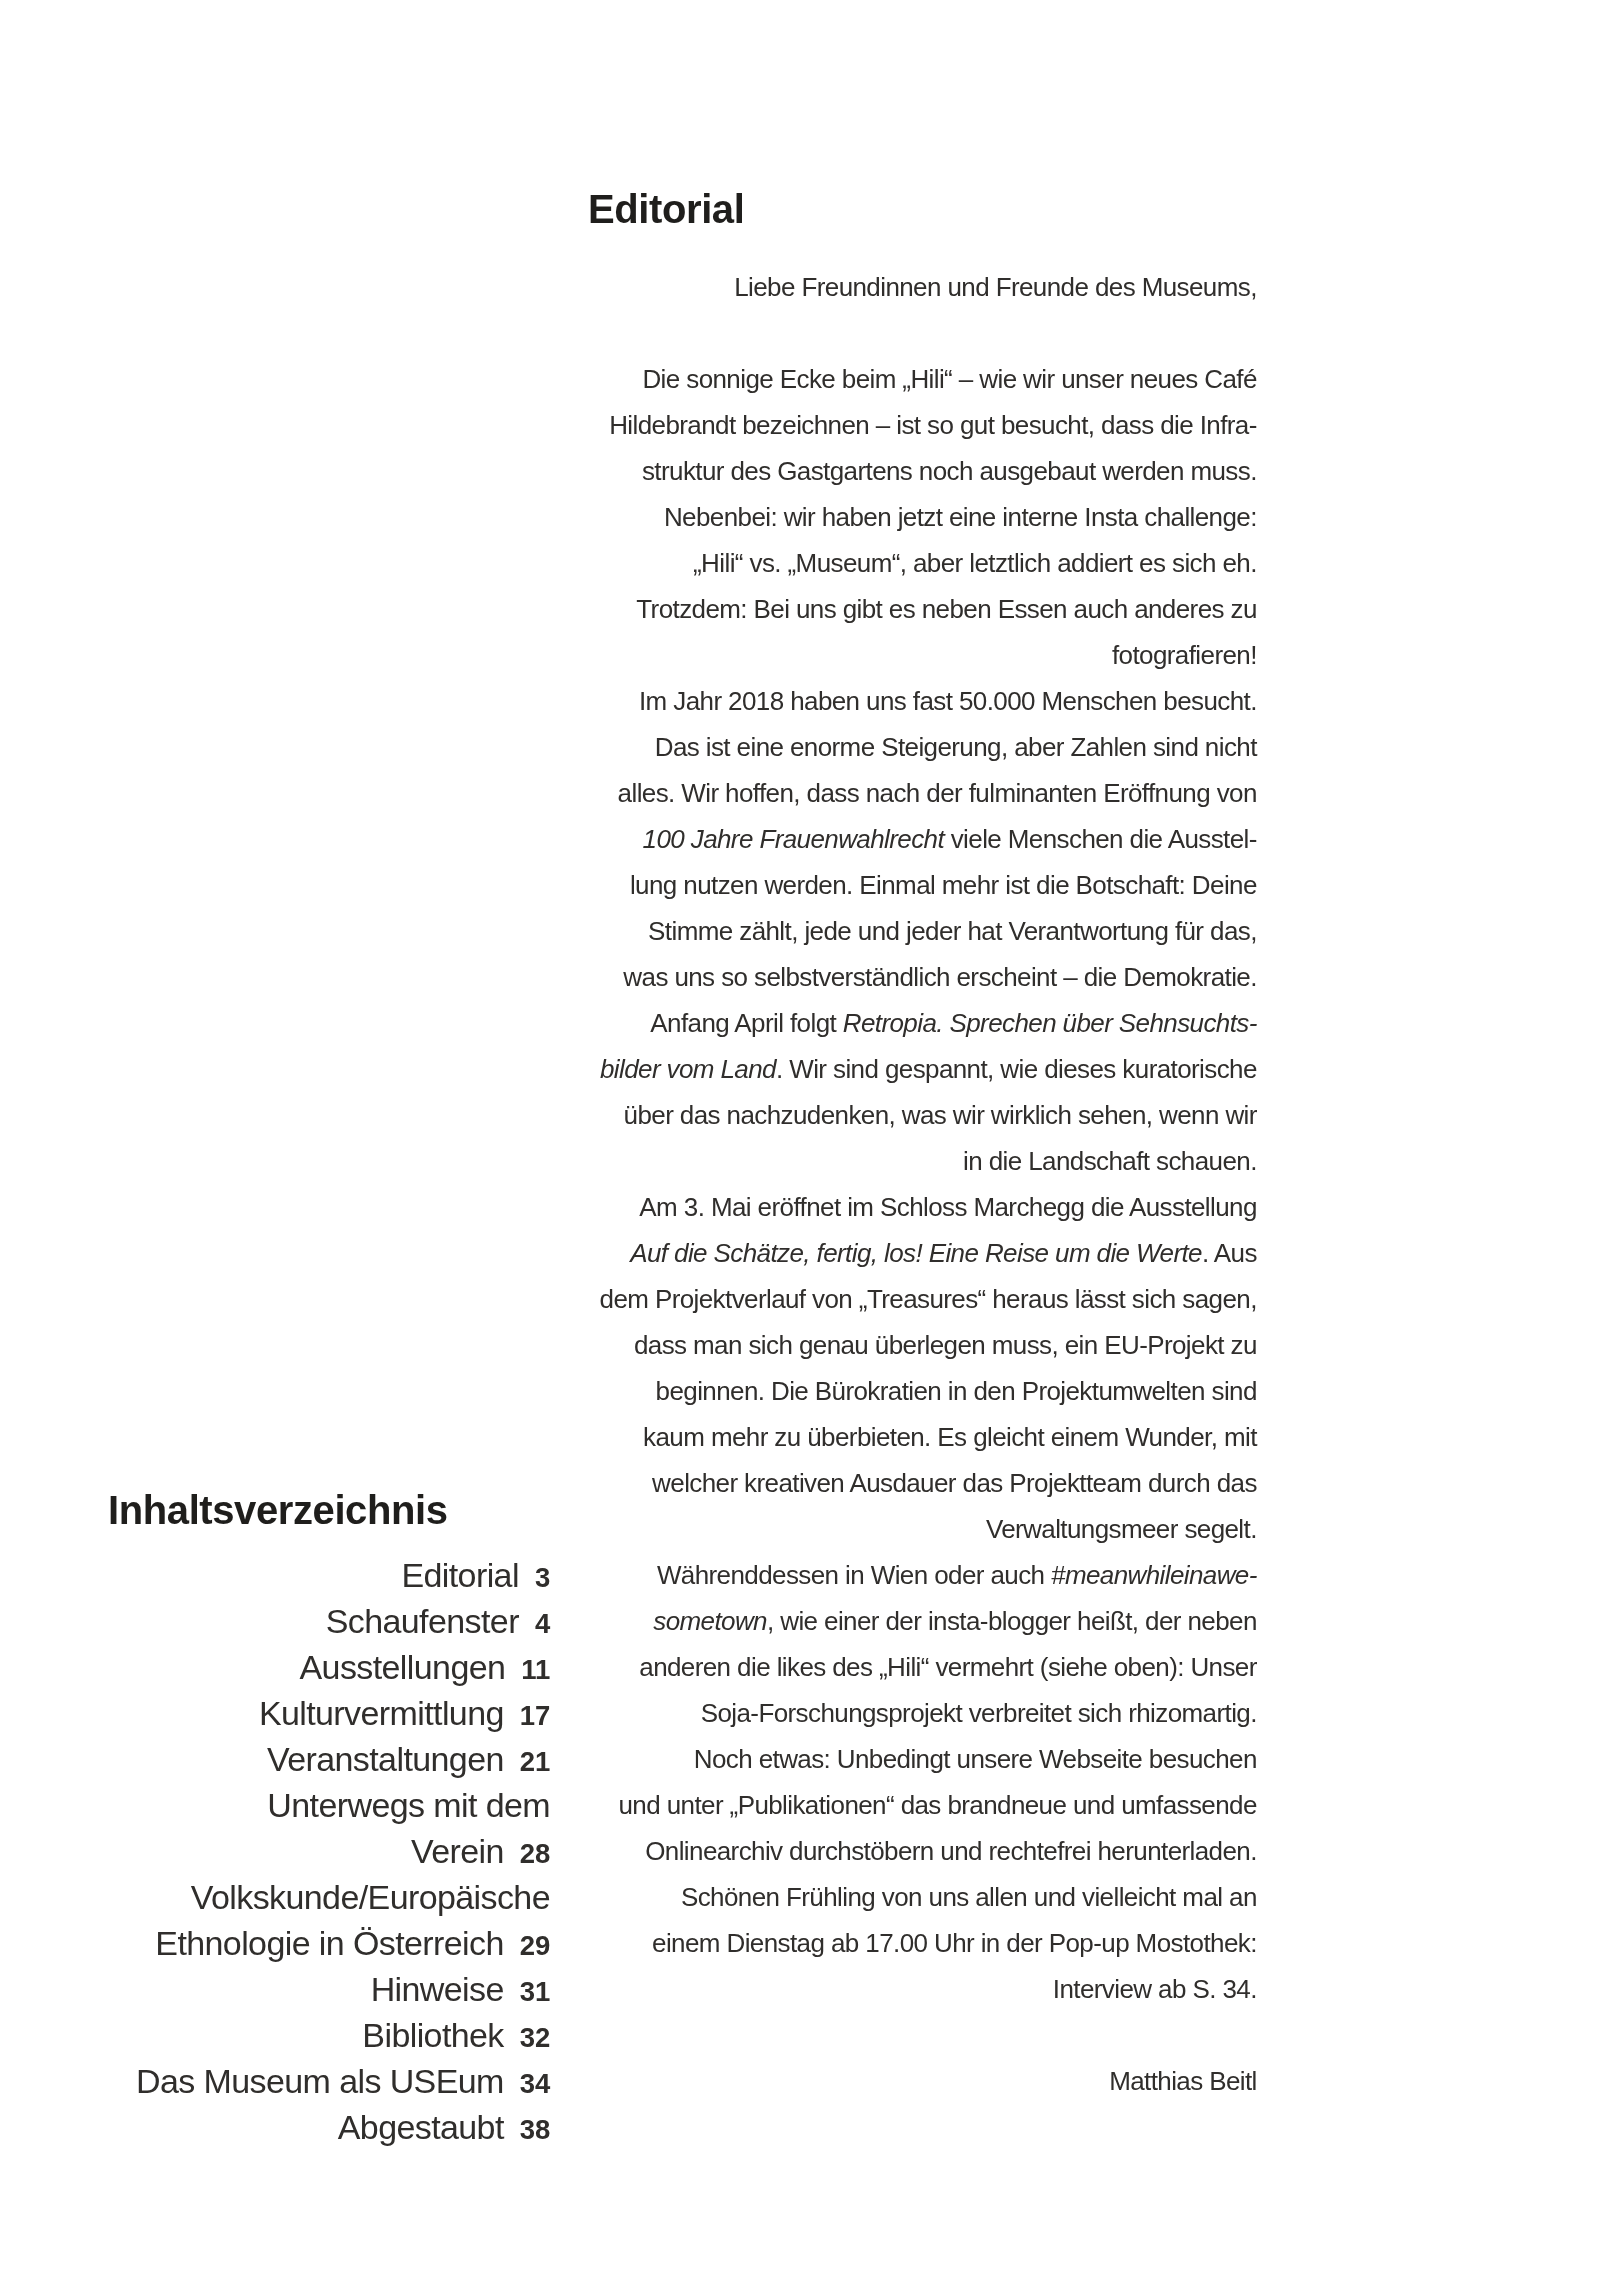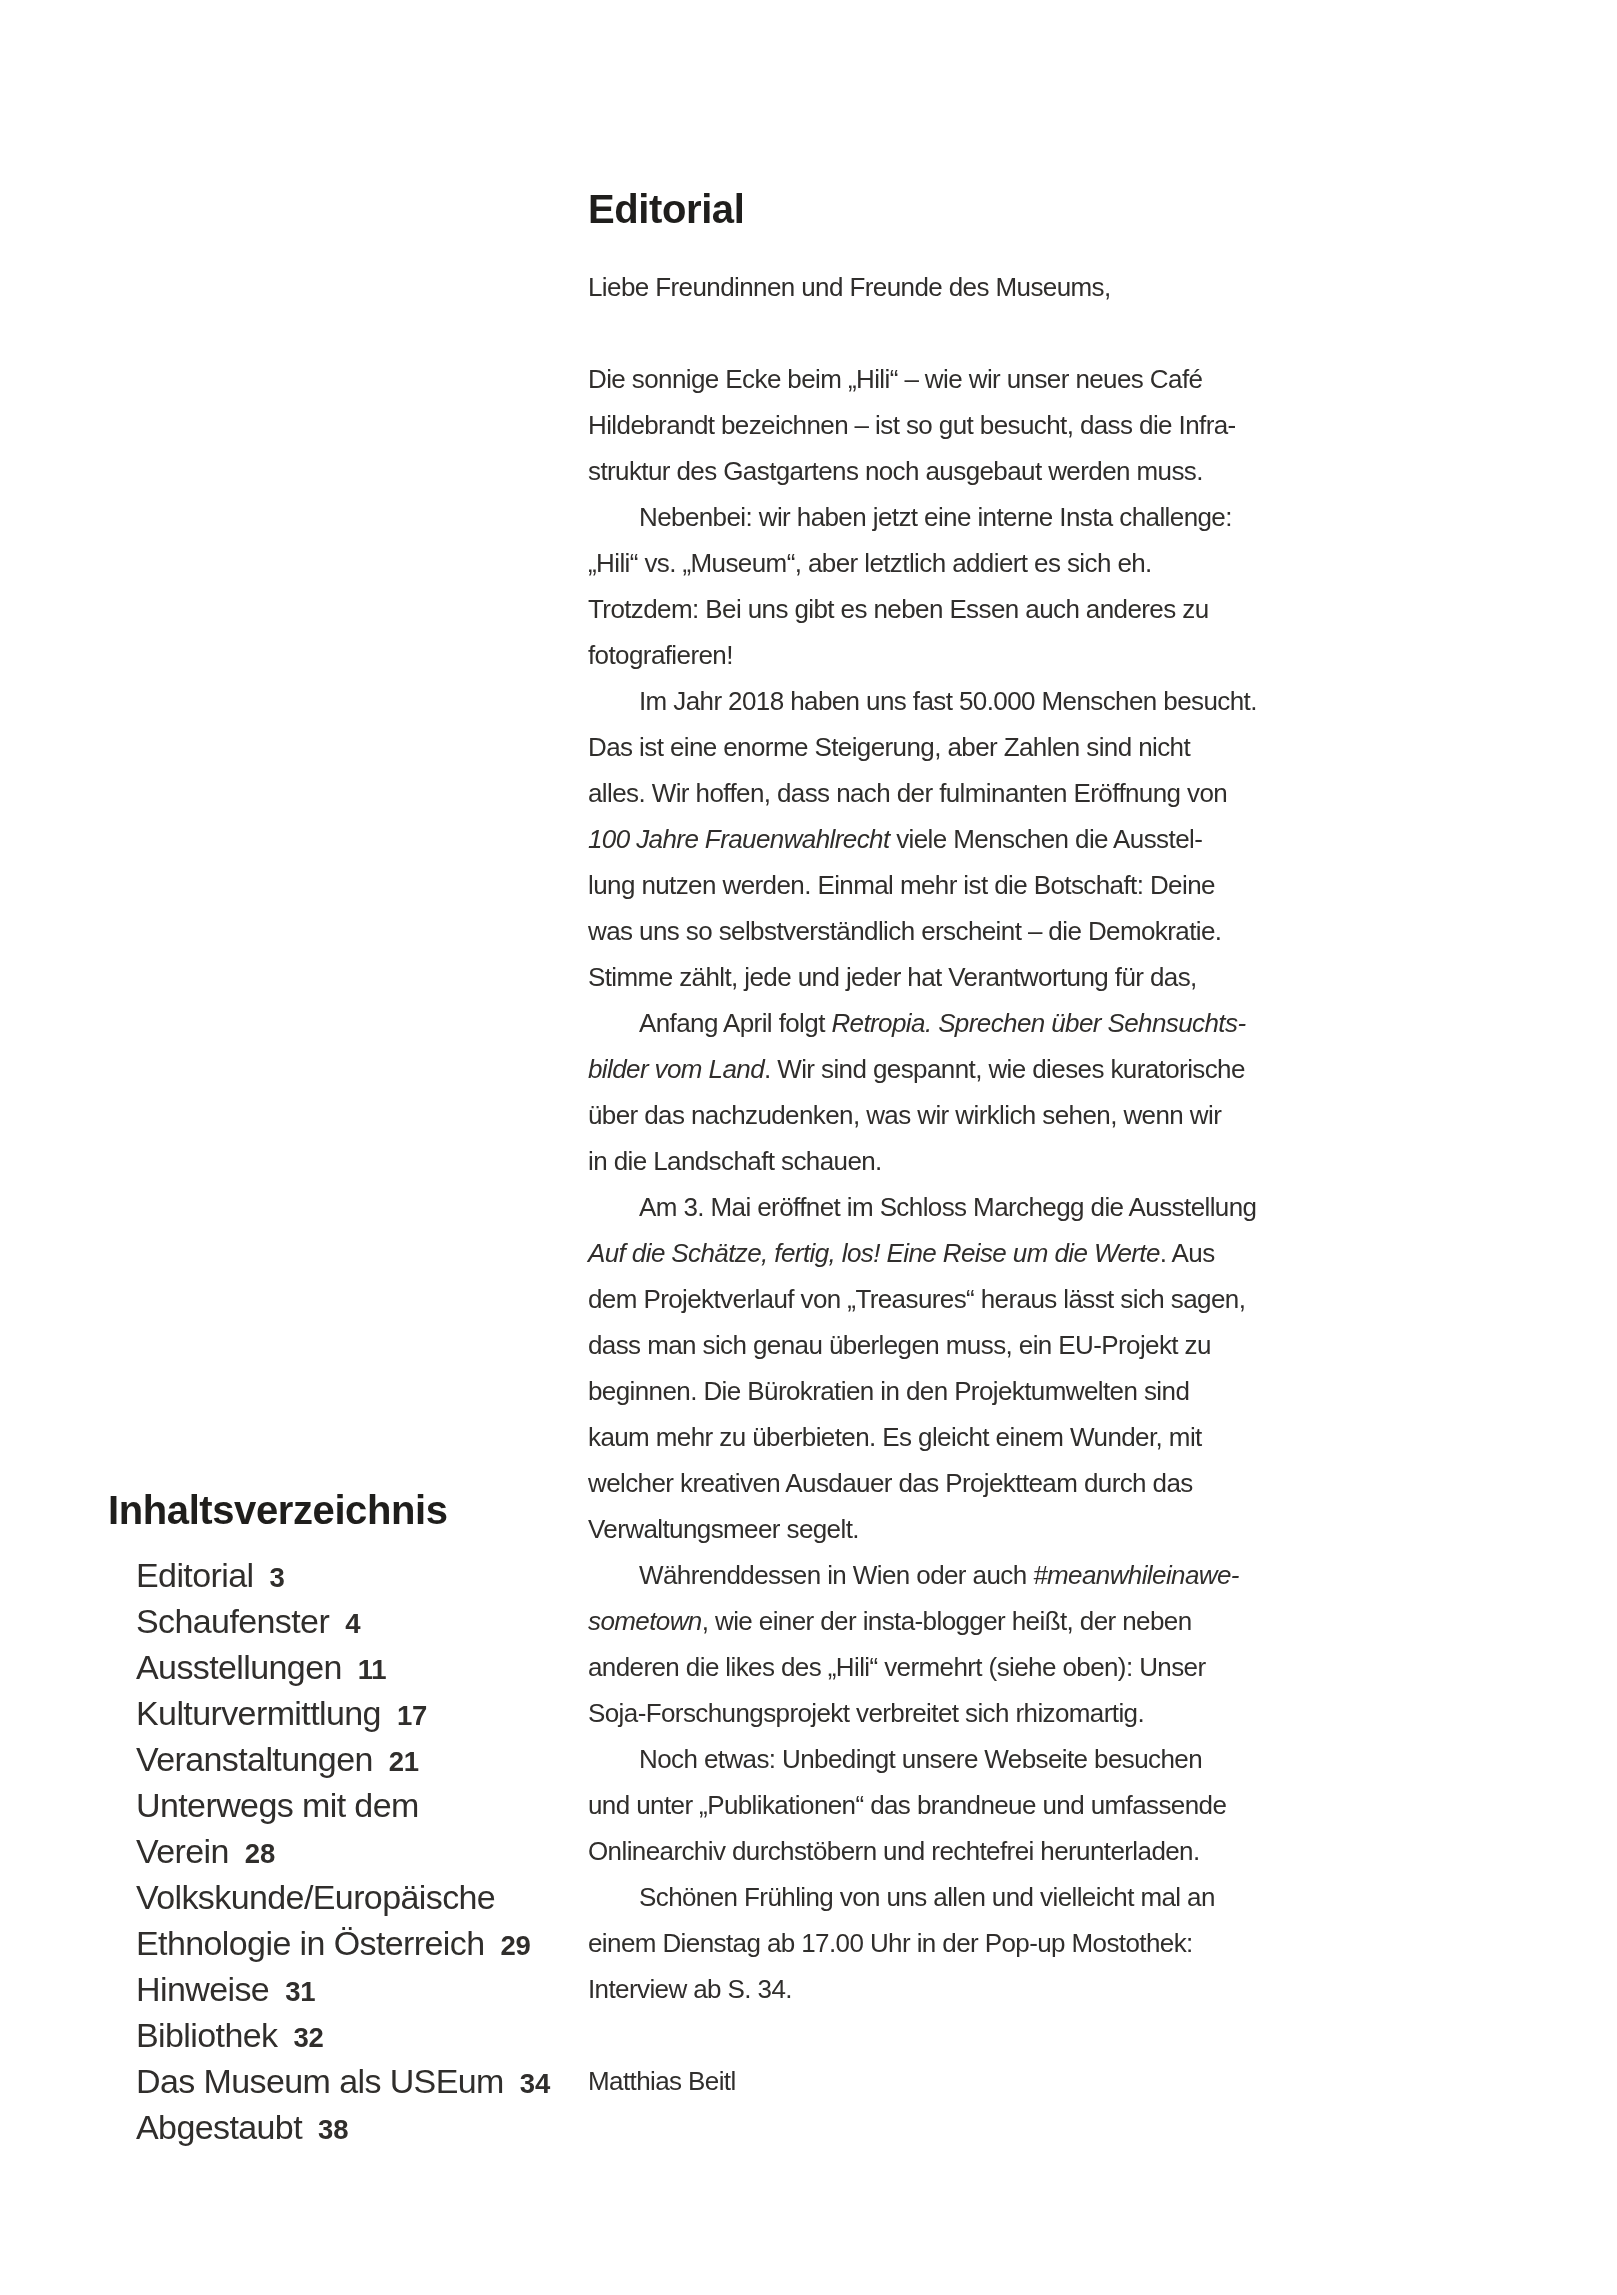--- a/index.html
+++ b/index.html
@@ -5,20 +5,21 @@
 <style>
   html,body { margin:0; padding:0; background:#e8e8e8; }
   .page {
     position:relative;
     width:1617px;
     height:2295px;
     background:#ffffff;
     font-family:"Liberation Sans", sans-serif;
     overflow:hidden;
     margin:0 auto;
+    text-align:right;
   }
   .heading {
     position:absolute;
     line-height:1;
     font-size:40px;
     font-weight:700;
     letter-spacing:-0.4px;
     color:#1f1e1c;
     white-space:pre;
   }
@@ -70,22 +71,22 @@
       <div class="line"><span>struktur des Gastgartens noch ausgebaut werden muss.</span></div>
       <div class="line ind"><span>Nebenbei: wir haben jetzt eine interne Insta challenge:</span></div>
       <div class="line"><span>„Hili“ vs. „Museum“, aber letztlich addiert es sich eh.</span></div>
       <div class="line"><span>Trotzdem: Bei uns gibt es neben Essen auch anderes zu</span></div>
       <div class="line"><span>fotografieren!</span></div>
       <div class="line ind"><span>Im Jahr 2018 haben uns fast 50.000 Menschen besucht.</span></div>
       <div class="line"><span>Das ist eine enorme Steigerung, aber Zahlen sind nicht</span></div>
       <div class="line"><span>alles. Wir hoffen, dass nach der fulminanten Eröffnung von</span></div>
       <div class="line"><span class="it">100 Jahre Frauenwahlrecht</span><span> viele Menschen die Ausstel-</span></div>
       <div class="line"><span>lung nutzen werden. Einmal mehr ist die Botschaft: Deine</span></div>
+      <div class="line"><span>Stimme zählt, jede und jeder hat Verantwortung für das,</span></div>
       <div class="line"><span>was uns so selbstverständlich erscheint – die Demokratie.</span></div>
-      <div class="line"><span>Stimme zählt, jede und jeder hat Verantwortung für das,</span></div>
       <div class="line ind"><span>Anfang April folgt </span><span class="it">Retropia. Sprechen über Sehnsuchts-</span></div>
       <div class="line"><span class="it">bilder vom Land</span><span>. Wir sind gespannt, wie dieses kuratorische</span></div>
       <div class="line"><span>über das nachzudenken, was wir wirklich sehen, wenn wir</span></div>
       <div class="line"><span>in die Landschaft schauen.</span></div>
       <div class="line ind"><span>Am 3. Mai eröffnet im Schloss Marchegg die Ausstellung</span></div>
       <div class="line"><span class="it">Auf die Schätze, fertig, los! Eine Reise um die Werte</span><span>. Aus</span></div>
       <div class="line"><span>dem Projektverlauf von „Treasures“ heraus lässt sich sagen,</span></div>
       <div class="line"><span>dass man sich genau überlegen muss, ein EU-Projekt zu</span></div>
       <div class="line"><span>beginnen. Die Bürokratien in den Projektumwelten sind</span></div>
       <div class="line"><span>kaum mehr zu überbieten. Es gleicht einem Wunder, mit</span></div>

